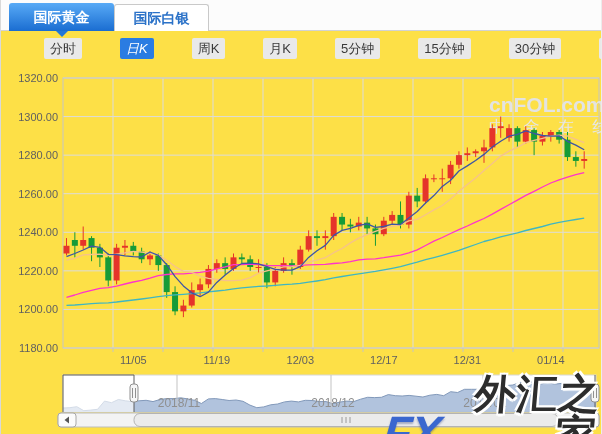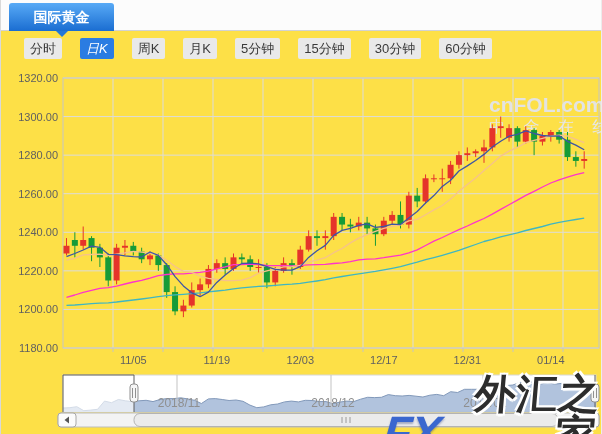--- a/index.html
+++ b/index.html
@@ -11,40 +11,43 @@
   .tab{position:absolute;text-align:center;font-size:14px;font-weight:bold;cursor:pointer;
        border-radius:3px 3px 0 0;}
   .tab-gold{left:8px;top:3px;width:105px;height:28px;line-height:28px;color:#fff;
        background:linear-gradient(#58aaf6,#1a6dd1);}
   .tab-gold .tri{position:absolute;left:50%;bottom:-6px;margin-left:-6px;width:0;height:0;
        border:6px solid transparent;border-top:6px solid #2377d8;border-bottom:none;}
   .tab-silver{left:113px;top:4px;width:95px;height:27px;line-height:27px;color:#2b72c8;
        background:#fff;border:1px solid #c9c9c9;border-bottom:none;box-sizing:border-box;}
   .tfrow{position:absolute;left:23px;top:38px;height:22px;z-index:6;white-space:nowrap;}
   .tfbtn{display:inline-block;margin-right:18px;padding:0 6px;height:21px;line-height:21px;
-       font-size:13px;color:#3a3a3a;background:#e9e9e9;border-radius:2px;cursor:pointer;}
+       font-size:13px;color:#3a3a3a;background:#e9e9e9;border-radius:2px;cursor:pointer;margin-left:20px;}
   .tfbtn.active{background:#2a7ce2;color:#fff;font-style:italic;}
   #chart-svg{position:absolute;left:0;top:62px;z-index:1;}
   .logo{position:absolute;right:2px;top:374px;width:214px;z-index:8;text-align:right;
         line-height:1;pointer-events:none;}
   .logo-row{display:flex;align-items:flex-end;justify-content:flex-end;transform:skewX(-5deg);}
   .logo-fx{font-size:47px;font-weight:bold;font-style:italic;color:#3a67cf;
         text-shadow:0 2px 2px rgba(30,50,120,.35);letter-spacing:-2px;margin-right:1px;}
   .logo-cn{font-size:41px;font-weight:900;color:#2d2d2d;letter-spacing:1px;
         text-shadow:-2px -2px 0 #fff,2px -2px 0 #fff,-2px 2px 0 #fff,2px 2px 0 #fff,0 3px 1px rgba(255,255,255,.9);}
 </style>
 </head>
 <body>
 
 <div class="app">
 
   <div class="tabbar">
     <div class="tab tab-gold">
       <span>国际黄金</span>
       <i class="tri"></i>
+    </div>
+    <div class="tab tab-silver">
+      <span>国际白银</span>
     </div>
   </div>
 
   <div class="tfrow"><span class="tfbtn">分时</span><span class="tfbtn active">日K</span><span class="tfbtn">周K</span><span class="tfbtn">月K</span><span class="tfbtn">5分钟</span><span class="tfbtn">15分钟</span><span class="tfbtn">30分钟</span><span class="tfbtn">60分钟</span></div>
 
   <svg id="chart-svg" width="602" height="372">
       <g>
         <line x1="62" y1="16" x2="598" y2="16" stroke="#dcdcdc" stroke-width="1"></line>
         <text x="57" y="20" text-anchor="end" font-size="11" fill="#606060">1320.00</text>
         <line x1="62" y1="54.57142857142857" x2="598" y2="54.57142857142857" stroke="#dcdcdc" stroke-width="1"></line>

